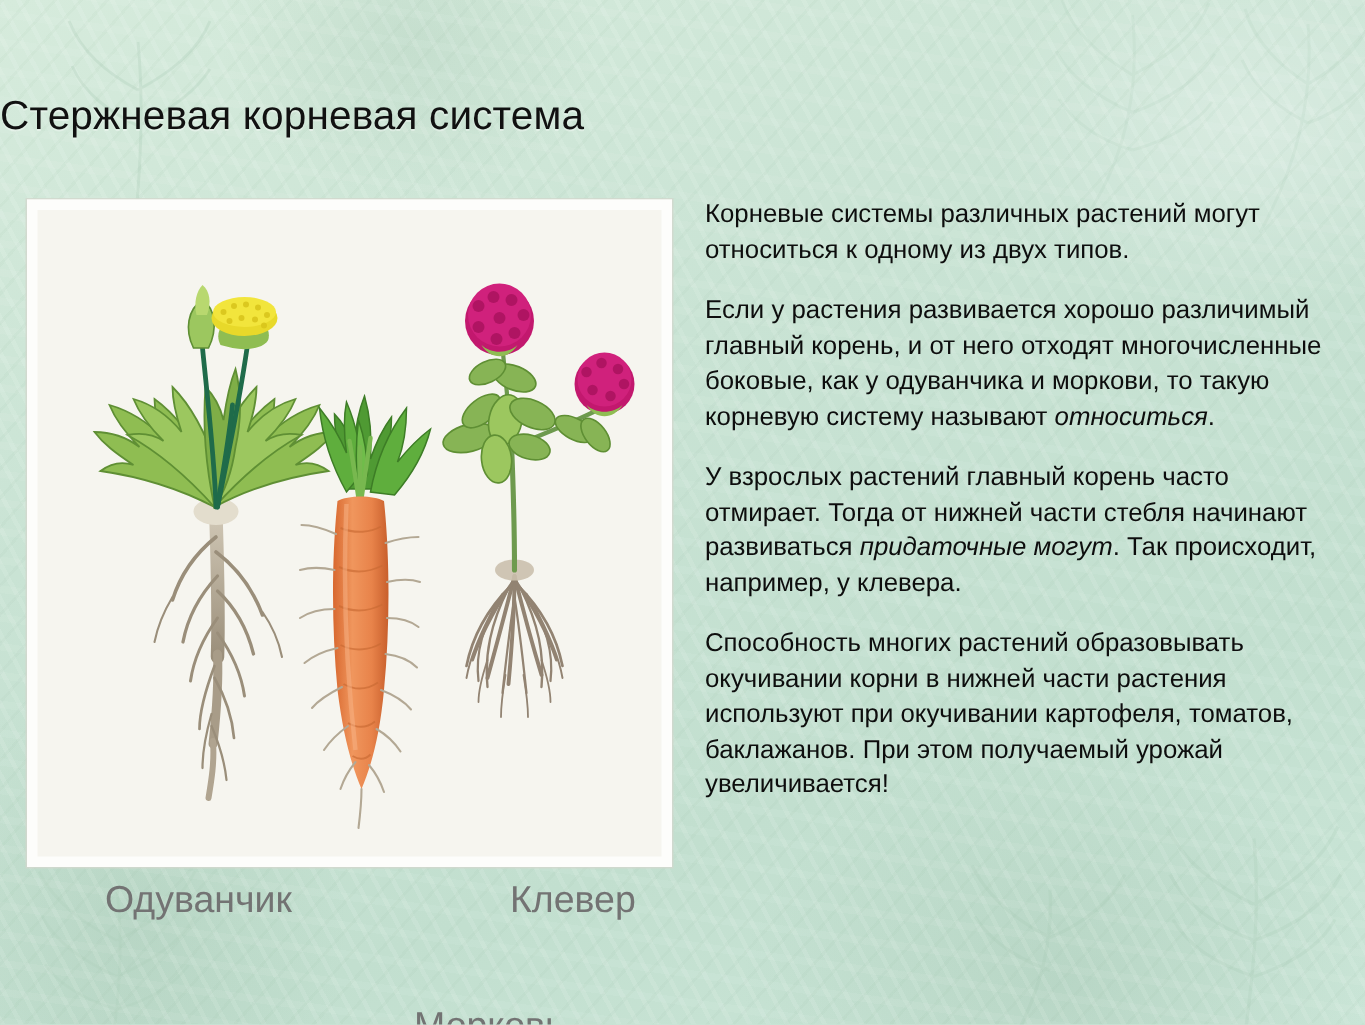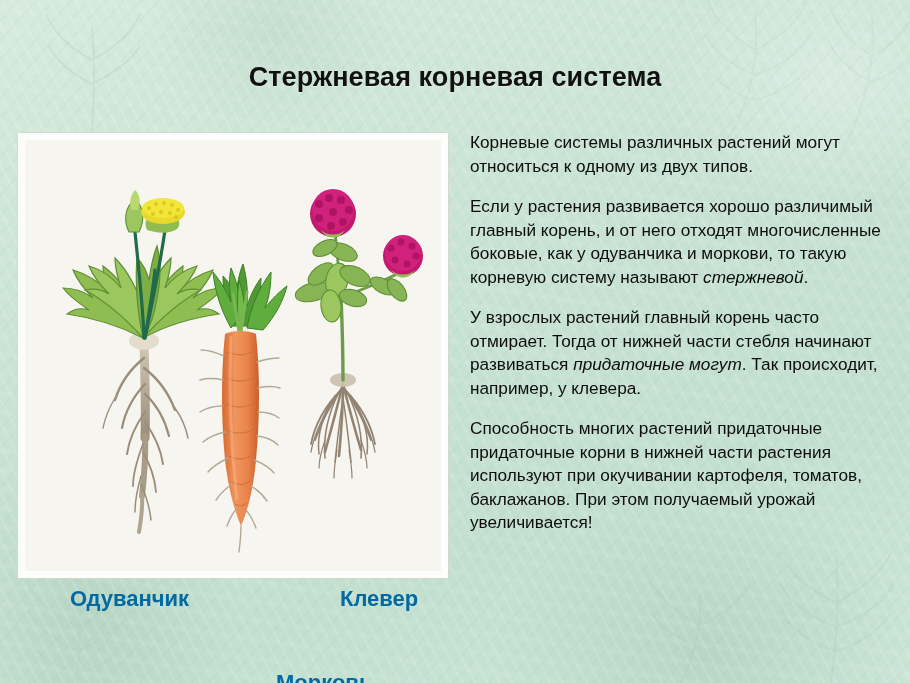--- a/index.html
+++ b/index.html
@@ -26,38 +26,37 @@
       repeating-linear-gradient(-48deg, rgba(150,185,160,.09) 0 2px, rgba(255,255,255,0) 2px 13px),
       repeating-linear-gradient(8deg, rgba(255,255,255,.07) 0 5px, rgba(255,255,255,0) 5px 19px);
     opacity:.85;
   }
   .wm{position:absolute;pointer-events:none;opacity:.30;}
   .wm svg{display:block;}
 
   
   #title{
     position:absolute;left:0;right:0;top:62px;
-    text-align:center;
-    font-size:27px;font-weight:bold;color:#111;
+    font-size:27px;font-weight:normal;color:#111;
     letter-spacing:.1px;
     text-shadow:0 1px 0 rgba(255,255,255,.35);
   }
 
   
   #panel{
     position:absolute;left:18px;top:133px;width:430px;height:445px;
     background:#f6f5ef;
     border:7px solid #fdfdfb;
     box-sizing:border-box;
     box-shadow:0 0 0 1px rgba(210,215,205,.8);
   }
   #figure{position:absolute;inset:0;}
   #figure svg{display:block;width:100%;height:100%;}
   .plabel{
-    position:absolute;font-size:22px;color:#0369a1;font-weight:700;
+    position:absolute;font-size:25px;color:#737373;font-weight:400;
     white-space:nowrap;
   }
   #lbl-dand{left:45px;top:446px;}
   #lbl-clov{left:315px;top:446px;}
   #lbl-carr{left:251px;top:530px;}
 
   #caption{
     position:absolute;left:62px;top:586px;
     font-size:15px;color:#141414;font-weight:500;
     text-shadow:0 1px 0 rgba(255,255,255,.4);
@@ -354,17 +353,17 @@
     </div>
 
     <div class="plabel" id="lbl-dand">Одуванчик</div>
     <div class="plabel" id="lbl-clov">Клевер</div>
     <div class="plabel" id="lbl-carr">Морковь</div>
   </div>
 
 
   <div id="body-text">
       <p>Корневые системы различных растений могут относиться к одному из двух типов.</p>
-      <p>Если у растения развивается хорошо различимый главный корень, и от него отходят многочисленные боковые, как у одуванчика и моркови, то такую корневую систему называют <i>стержневой</i>.</p>
+      <p>Если у растения развивается хорошо различимый главный корень, и от него отходят многочисленные боковые, как у одуванчика и моркови, то такую корневую систему называют <i>относиться</i>.</p>
       <p>У взрослых растений главный корень часто отмирает. Тогда от нижней части стебля начинают развиваться <i>придаточные могут</i>. Так происходит, например, у клевера.</p>
-      <p>Способность многих растений придаточные придаточные корни в нижней части растения используют при окучивании картофеля, томатов, баклажанов. При этом получаемый урожай увеличивается!</p>
+      <p>Способность многих растений образовывать окучивании корни в нижней части растения используют при окучивании картофеля, томатов, баклажанов. При этом получаемый урожай увеличивается!</p>
     </div>
 </div>
 
 </body></html>

